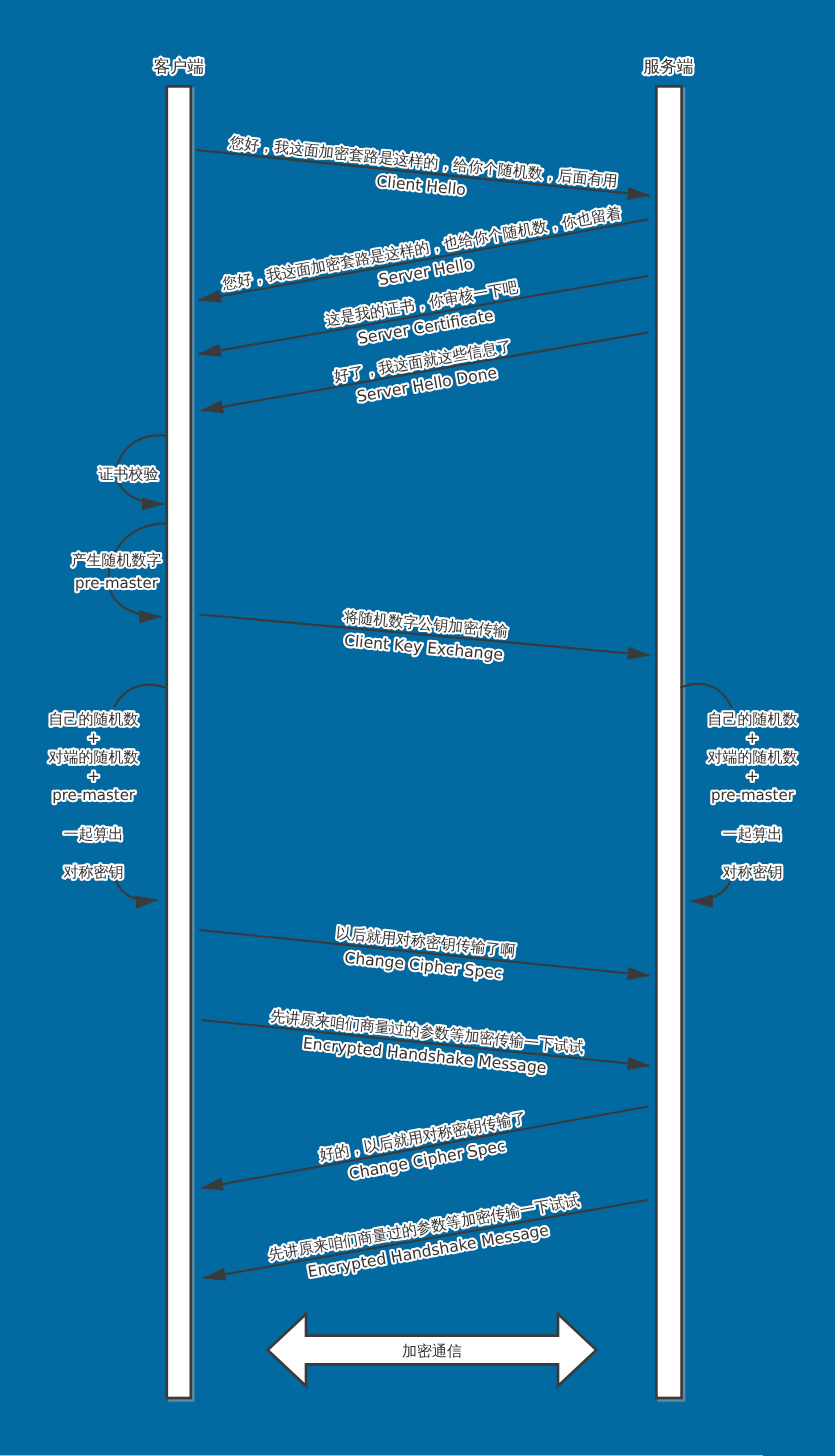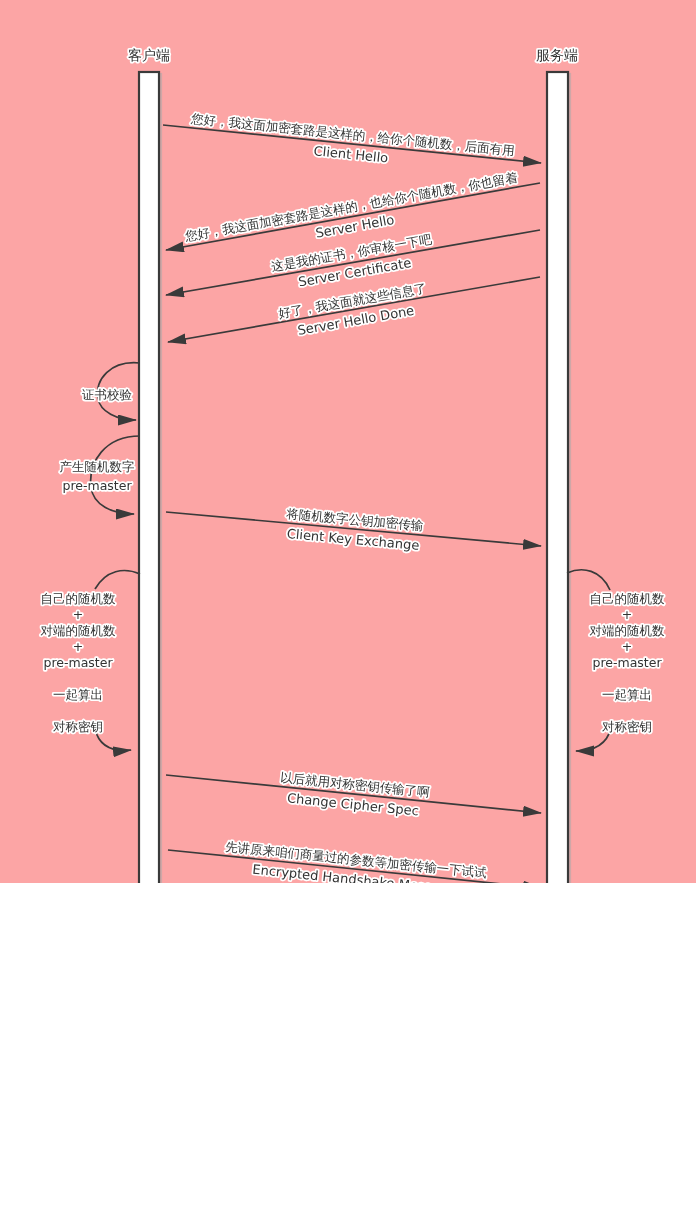--- a/index.html
+++ b/index.html
@@ -4,22 +4,22 @@
 <style>
   html, body {
     margin: 0;
     padding: 0;
     background: #ffffff;
     font-family: "DejaVu Sans", sans-serif;
   }
   .stage {
     position: relative;
     width: 696px;
-    height: 883px;
-    background: #fca5a5;
+    height: 1213px;
+    background: #0369a1;
     overflow: hidden;
   }
   svg { display: block; }
   .lifeline {
     fill: #ffffff;
     stroke: #3a3a3a;
     stroke-width: 2.2;
     filter: drop-shadow(2px 2px 0 rgba(170,170,170,0.55));
   }
   .msg-line {

